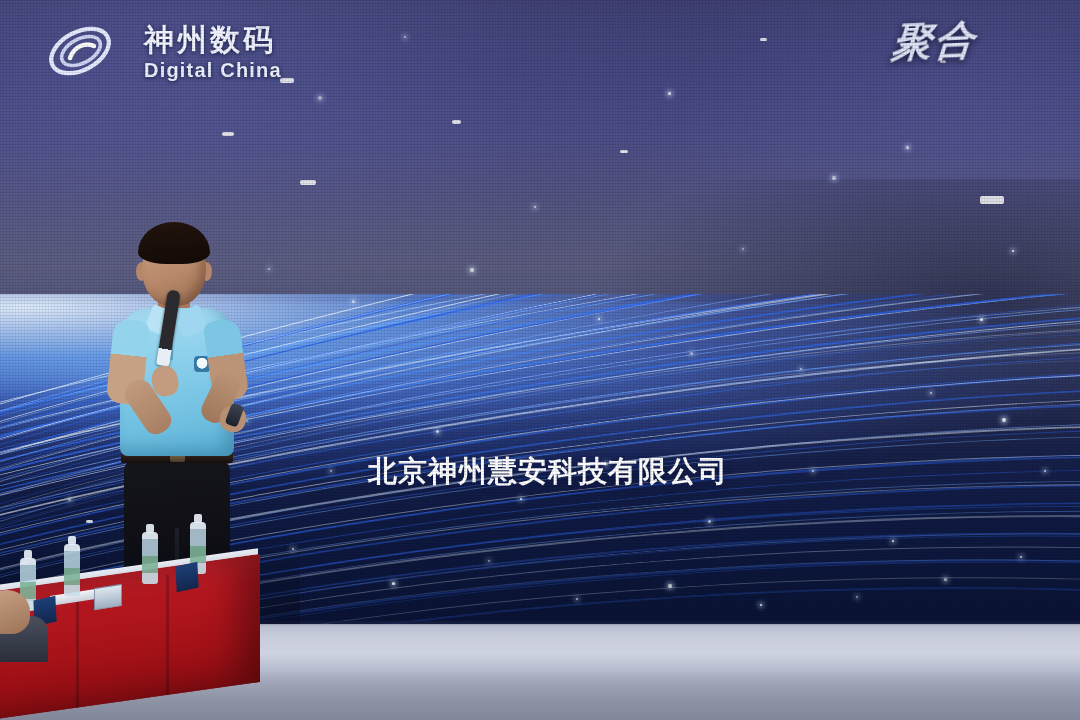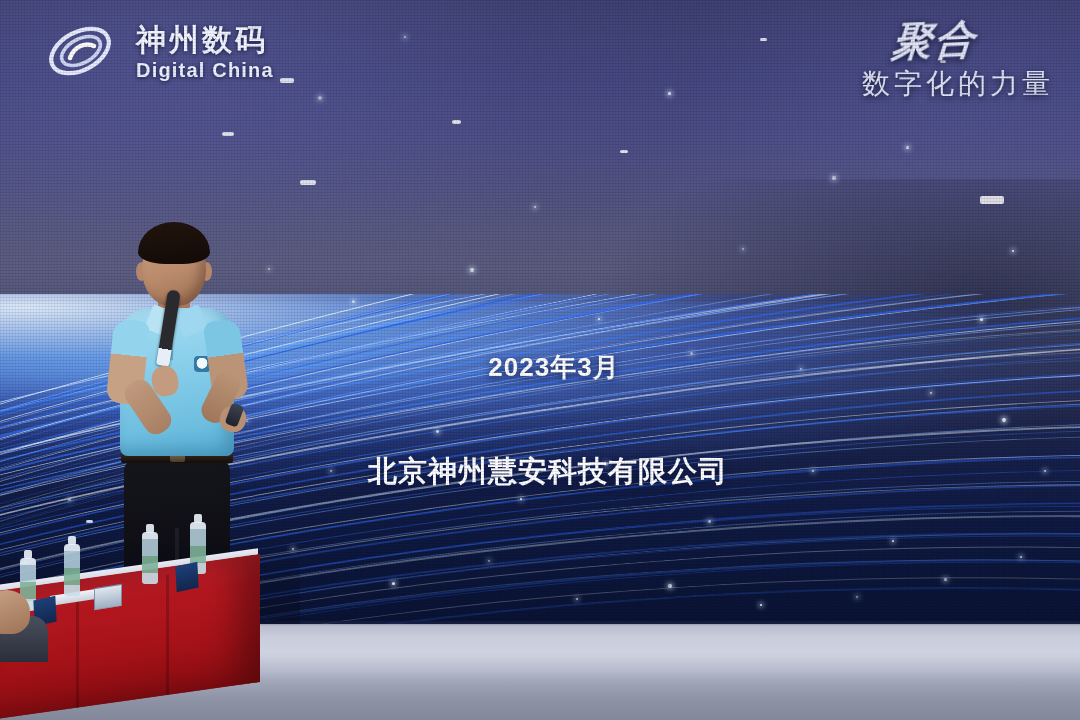--- a/index.html
+++ b/index.html
@@ -132,21 +132,21 @@
     background: linear-gradient(180deg, rgba(255,255,255,0.30), rgba(255,255,255,0) 100%);
   }
   .floor-edge {
     position: absolute; left: 0; top: -3px; width: 100%; height: 5px;
     background: linear-gradient(180deg, rgba(20,26,60,0.85), rgba(150,158,185,0.1));
   }
 
   
   .logo-block {
     position: absolute; left: 44px; top: 20px;
-    display: flex; align-items: center; gap: 20px;
+    display: flex; align-items: center; gap: 28px;
   }
   .logo-mark { width: 72px; height: 64px; }
   .logo-text { display: flex; flex-direction: column; line-height: 1; }
   .logo-cn {
     font-size: 30px; font-weight: 700; color: #f2f4ff;
     letter-spacing: 3px;
     text-shadow: 0 1px 4px rgba(10,16,50,0.8);
   }
   .logo-en {
     font-size: 20px; font-weight: 700; color: #eef1ff;
@@ -563,24 +563,22 @@
         </g>
       </svg>
       <div class="logo-text">
         <span class="logo-cn">神州数码</span>
         <span class="logo-en">Digital China</span>
       </div>
     </div>
 
     <div class="slogan-block">
       <div class="slogan-cal">聚合</div>
-      <div class="slogan-sub">数字化的力量</div>
     </div>
 
-    <div class="slide-date">2023年3月</div>
     <div class="slide-company">北京神州慧安科技有限公司</div>
   </div>
 
   <div class="stage-floor">
     <div class="floor-edge"></div>
     <div class="floor-sheen"></div>
   </div>
 
   <div class="speaker">
     <div class="sp-legs"></div>

